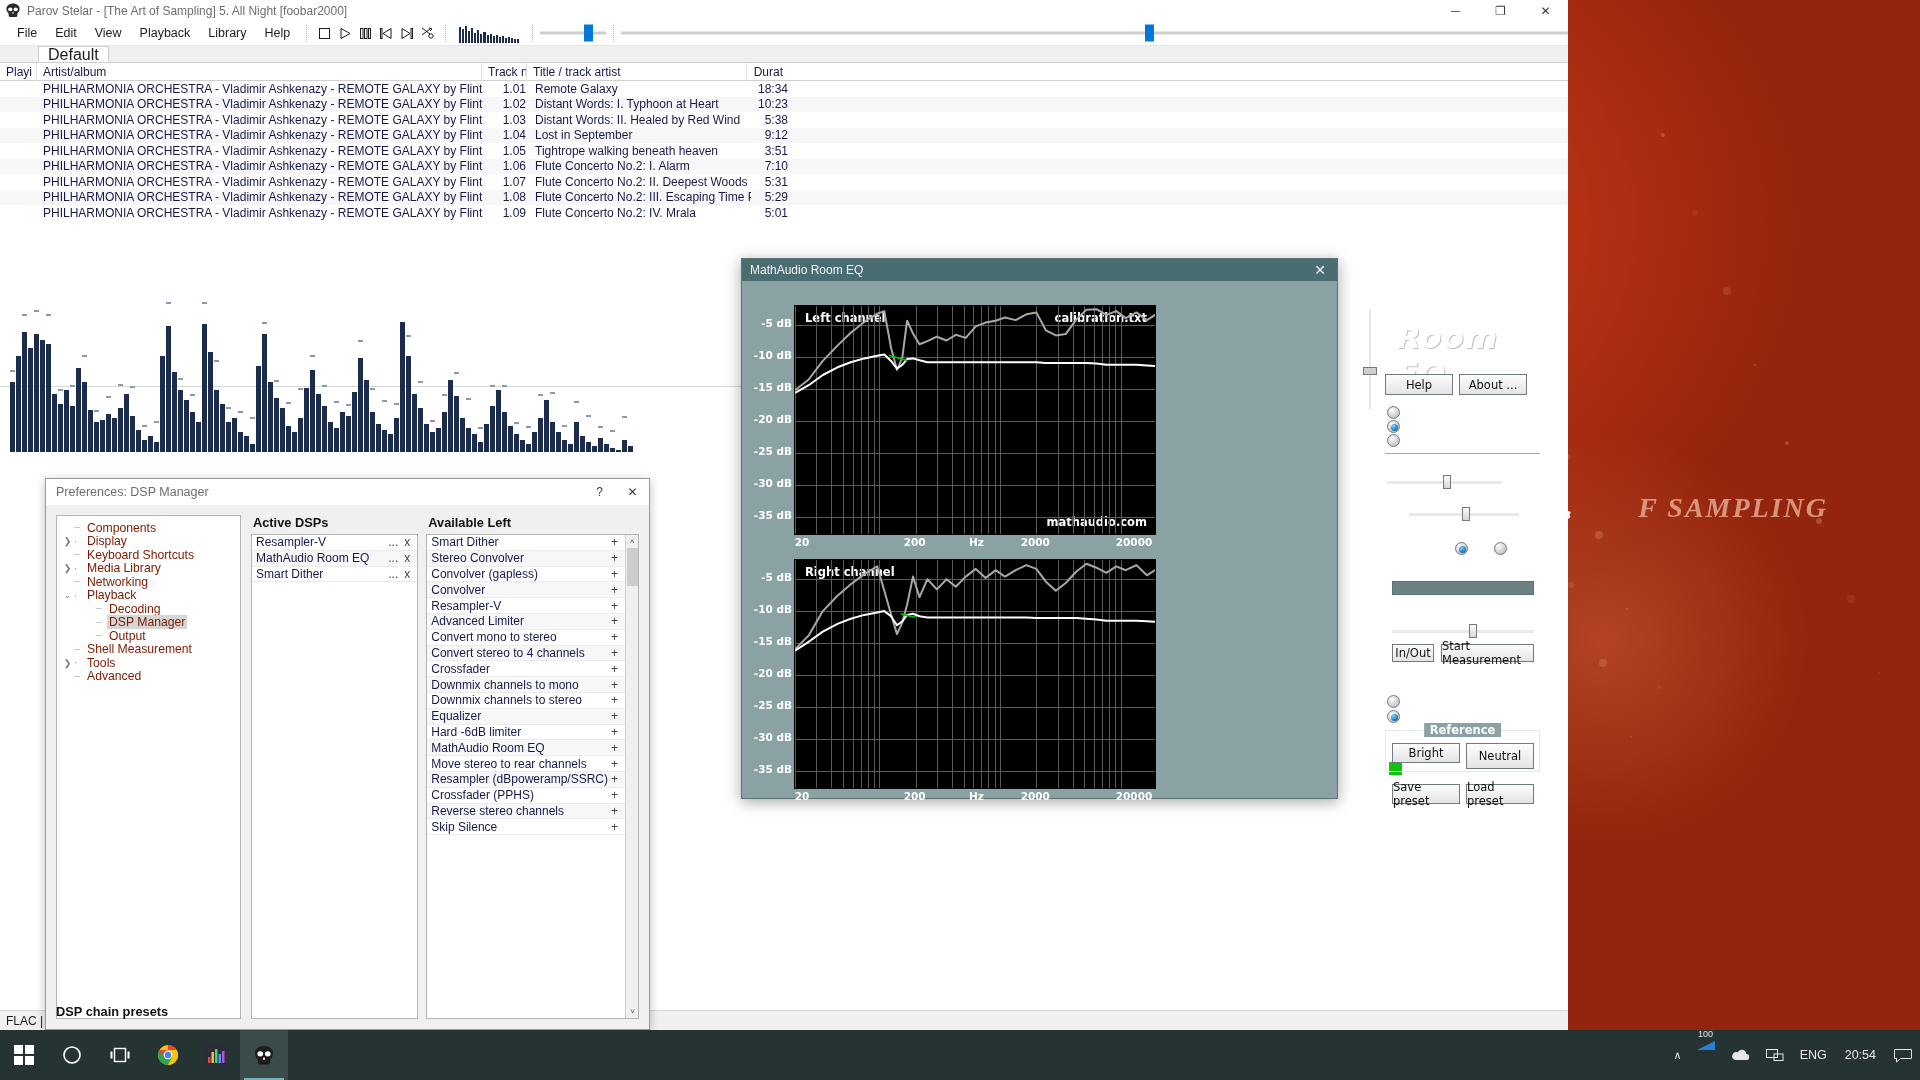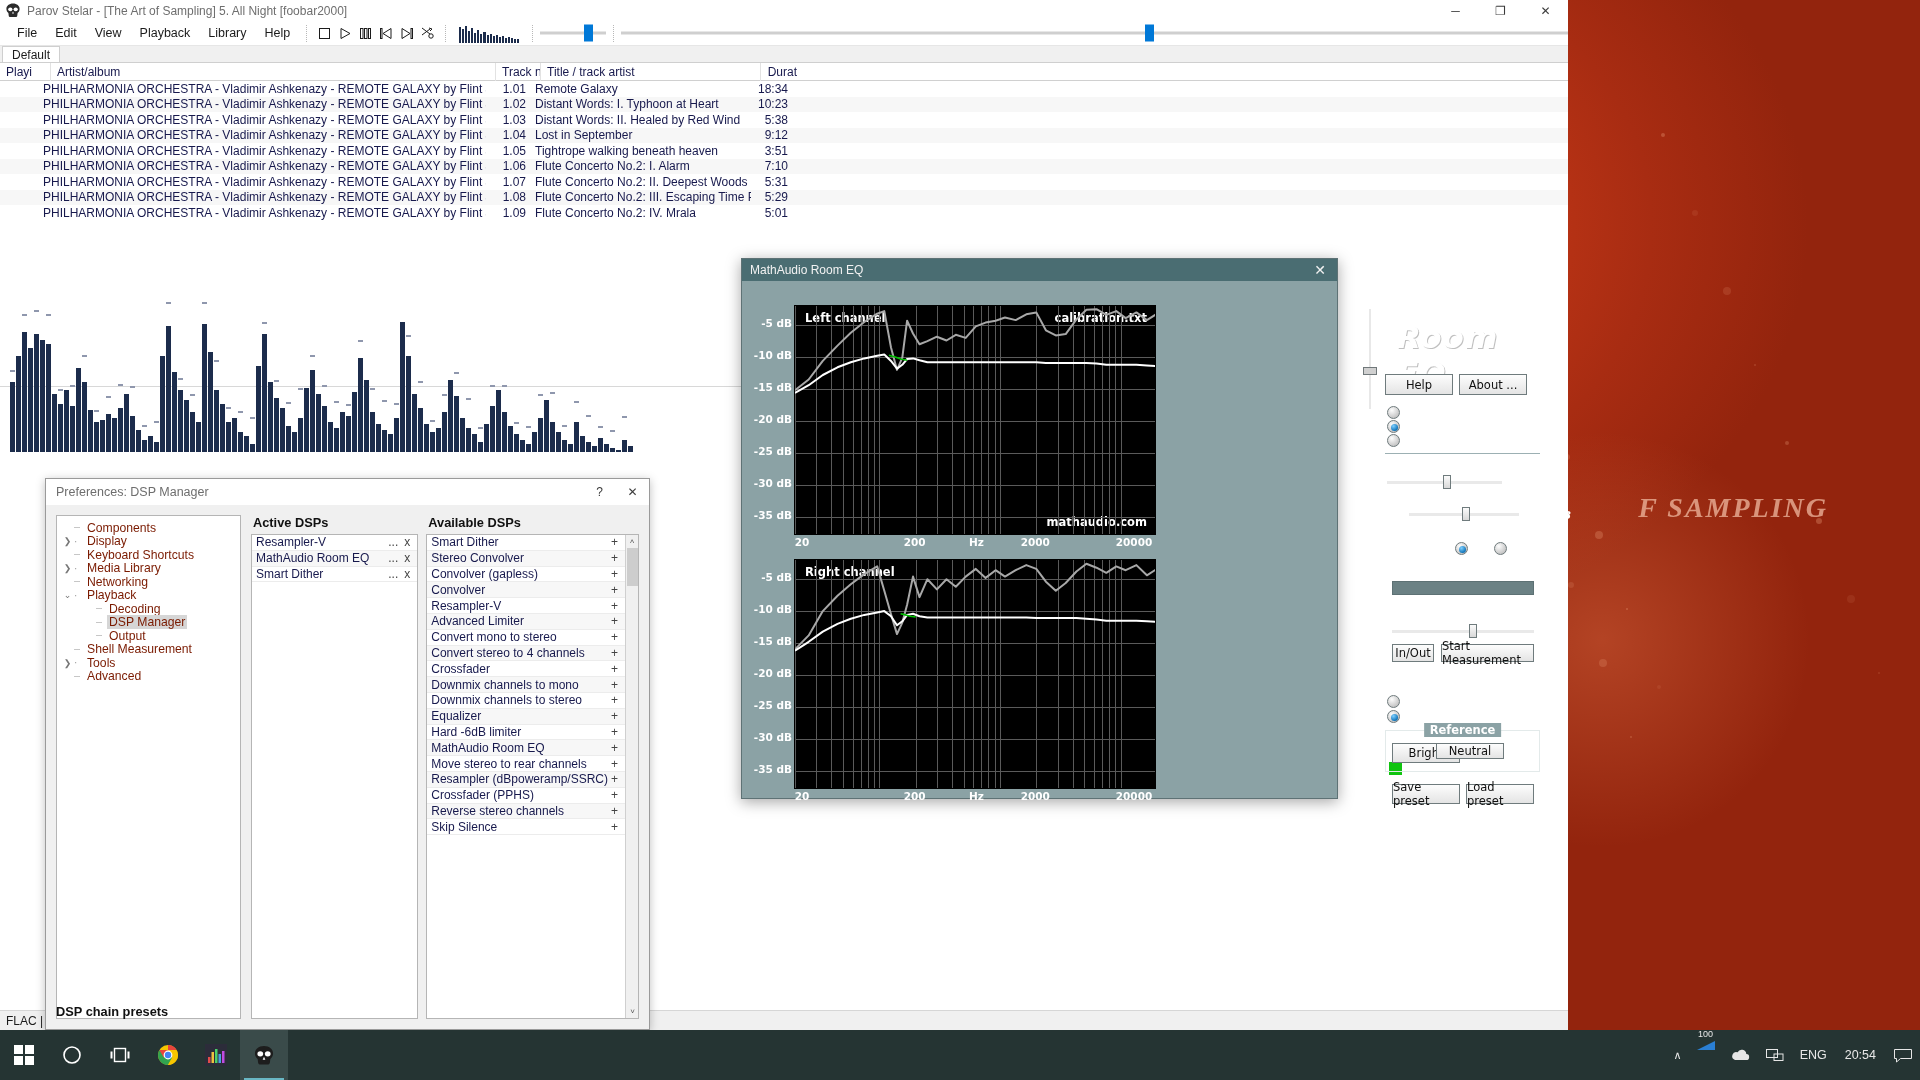--- a/index.html
+++ b/index.html
@@ -119,22 +119,22 @@
     width:9px; height:17px; background:#0078d7; position:absolute; top:50%;
     transform:translateY(-50%);
   }
 
   #fb-tabbar {
     height:17px; background:#f0f0f0; border-bottom:1px solid #cfcfcf;
     display:flex; align-items:stretch; padding-left:2px;
   }
   #fb-tabbar .tab {
     background:#ffffff; border:1px solid #cfcfcf; border-bottom:none;
-    padding:1px 9px 0 9px; font-size:12px; color:#1b1b1b;
-    display:flex; align-items:center;
+    padding:1px 9px 0 9px; font-size:16px; color:#1b1b1b;
+    display:flex; align-items:center;margin-left:36px;
   }
 
   
   #pl-header {
     height:18px; background:#ffffff; border-bottom:1px solid #d0d0d0;
     display:flex; font-size:12px; color:#17194d; align-items:center;
   }
   .plh { padding:0 6px; border-right:1px solid #e2e2e2; height:18px; line-height:18px; white-space:nowrap; overflow:hidden; }
   #pl-rows { font-size:12px; color:#17194d; }
   .pl-row { height:15.5px; display:flex; align-items:center; }
@@ -503,21 +503,21 @@
       <div class="track-line"></div>
       <div class="thumb" style="left:524px;"></div>
     </div>
   </div>
 
   <div id="fb-tabbar">
     <div class="tab">Default</div>
   </div>
 
   <div id="pl-header">
-    <div class="plh" style="width:51px;">Playi</div>
+    <div class="plh" style="width:37px;">Playi</div>
     <div class="plh" style="width:445px;">Artist/album</div>
     <div class="plh" style="width:45px; text-align:right;">Track no</div>
     <div class="plh" style="width:220px;">Title / track artist</div>
     <div class="plh" style="width:42px; text-align:right; border-right:none;">Durat</div>
   </div>
 
   <div id="pl-rows">
       <div class="pl-row">
         <div class="c-playing"></div>
         <div class="c-artist">PHILHARMONIA ORCHESTRA - Vladimir Ashkenazy - REMOTE GALAXY by Flint Juventino Beppe</div>
@@ -842,21 +842,21 @@
               <span class="act">x</span>
             </div>
             <div class="dsp-item">
               <span class="nm">Smart Dither</span>
               <span class="act">...</span>
               <span class="act">x</span>
             </div>
           </div>
       </div>
       <div class="dsp-col">
-        <h4>Available DSPs</h4>
+        <h4>Available Left</h4>
         <div class="dsp-list">
           <div id="avail-list" style="margin-right:13px;">
               <div class="dsp-item">
                 <span class="nm">Smart Dither</span>
                 <span class="act">+</span>
               </div>
               <div class="dsp-item">
                 <span class="nm">Stereo Convolver</span>
                 <span class="act">+</span>
               </div>
@@ -1141,21 +1141,21 @@
     </div>
     <div class="m-radio-row" style="left:645px; top:428px;">
       <div class="m-radio on"></div>
       <span class="m-lab">Stereo Balance OFF</span>
     </div>
 
     <div class="m-group" style="left:643px; top:449px; width:155px; height:42px;">
       <div class="m-group-title">Reference</div>
     </div>
     <div class="m-btn" style="left:650px; top:462px; width:68px; height:20px;">Bright</div>
-    <div class="m-btn" style="left:694px; top:462px; width:68px; height:16px;">Neutral</div>
+    <div class="m-btn" style="left:724px; top:462px; width:68px; height:26px;">Neutral</div>
 
     <div class="m-btn" style="left:650px; top:503px; width:68px; height:20px;">Save preset</div>
     <div class="m-btn" style="left:724px; top:503px; width:68px; height:20px;">Load preset</div>
   </div>
 </div>
 
 <div id="taskbar">
   <div class="tb-icon">
     <svg width="20" height="20" viewBox="0 0 20 20">
       <rect x="0" y="0" width="9" height="9" fill="#ffffff"></rect>

